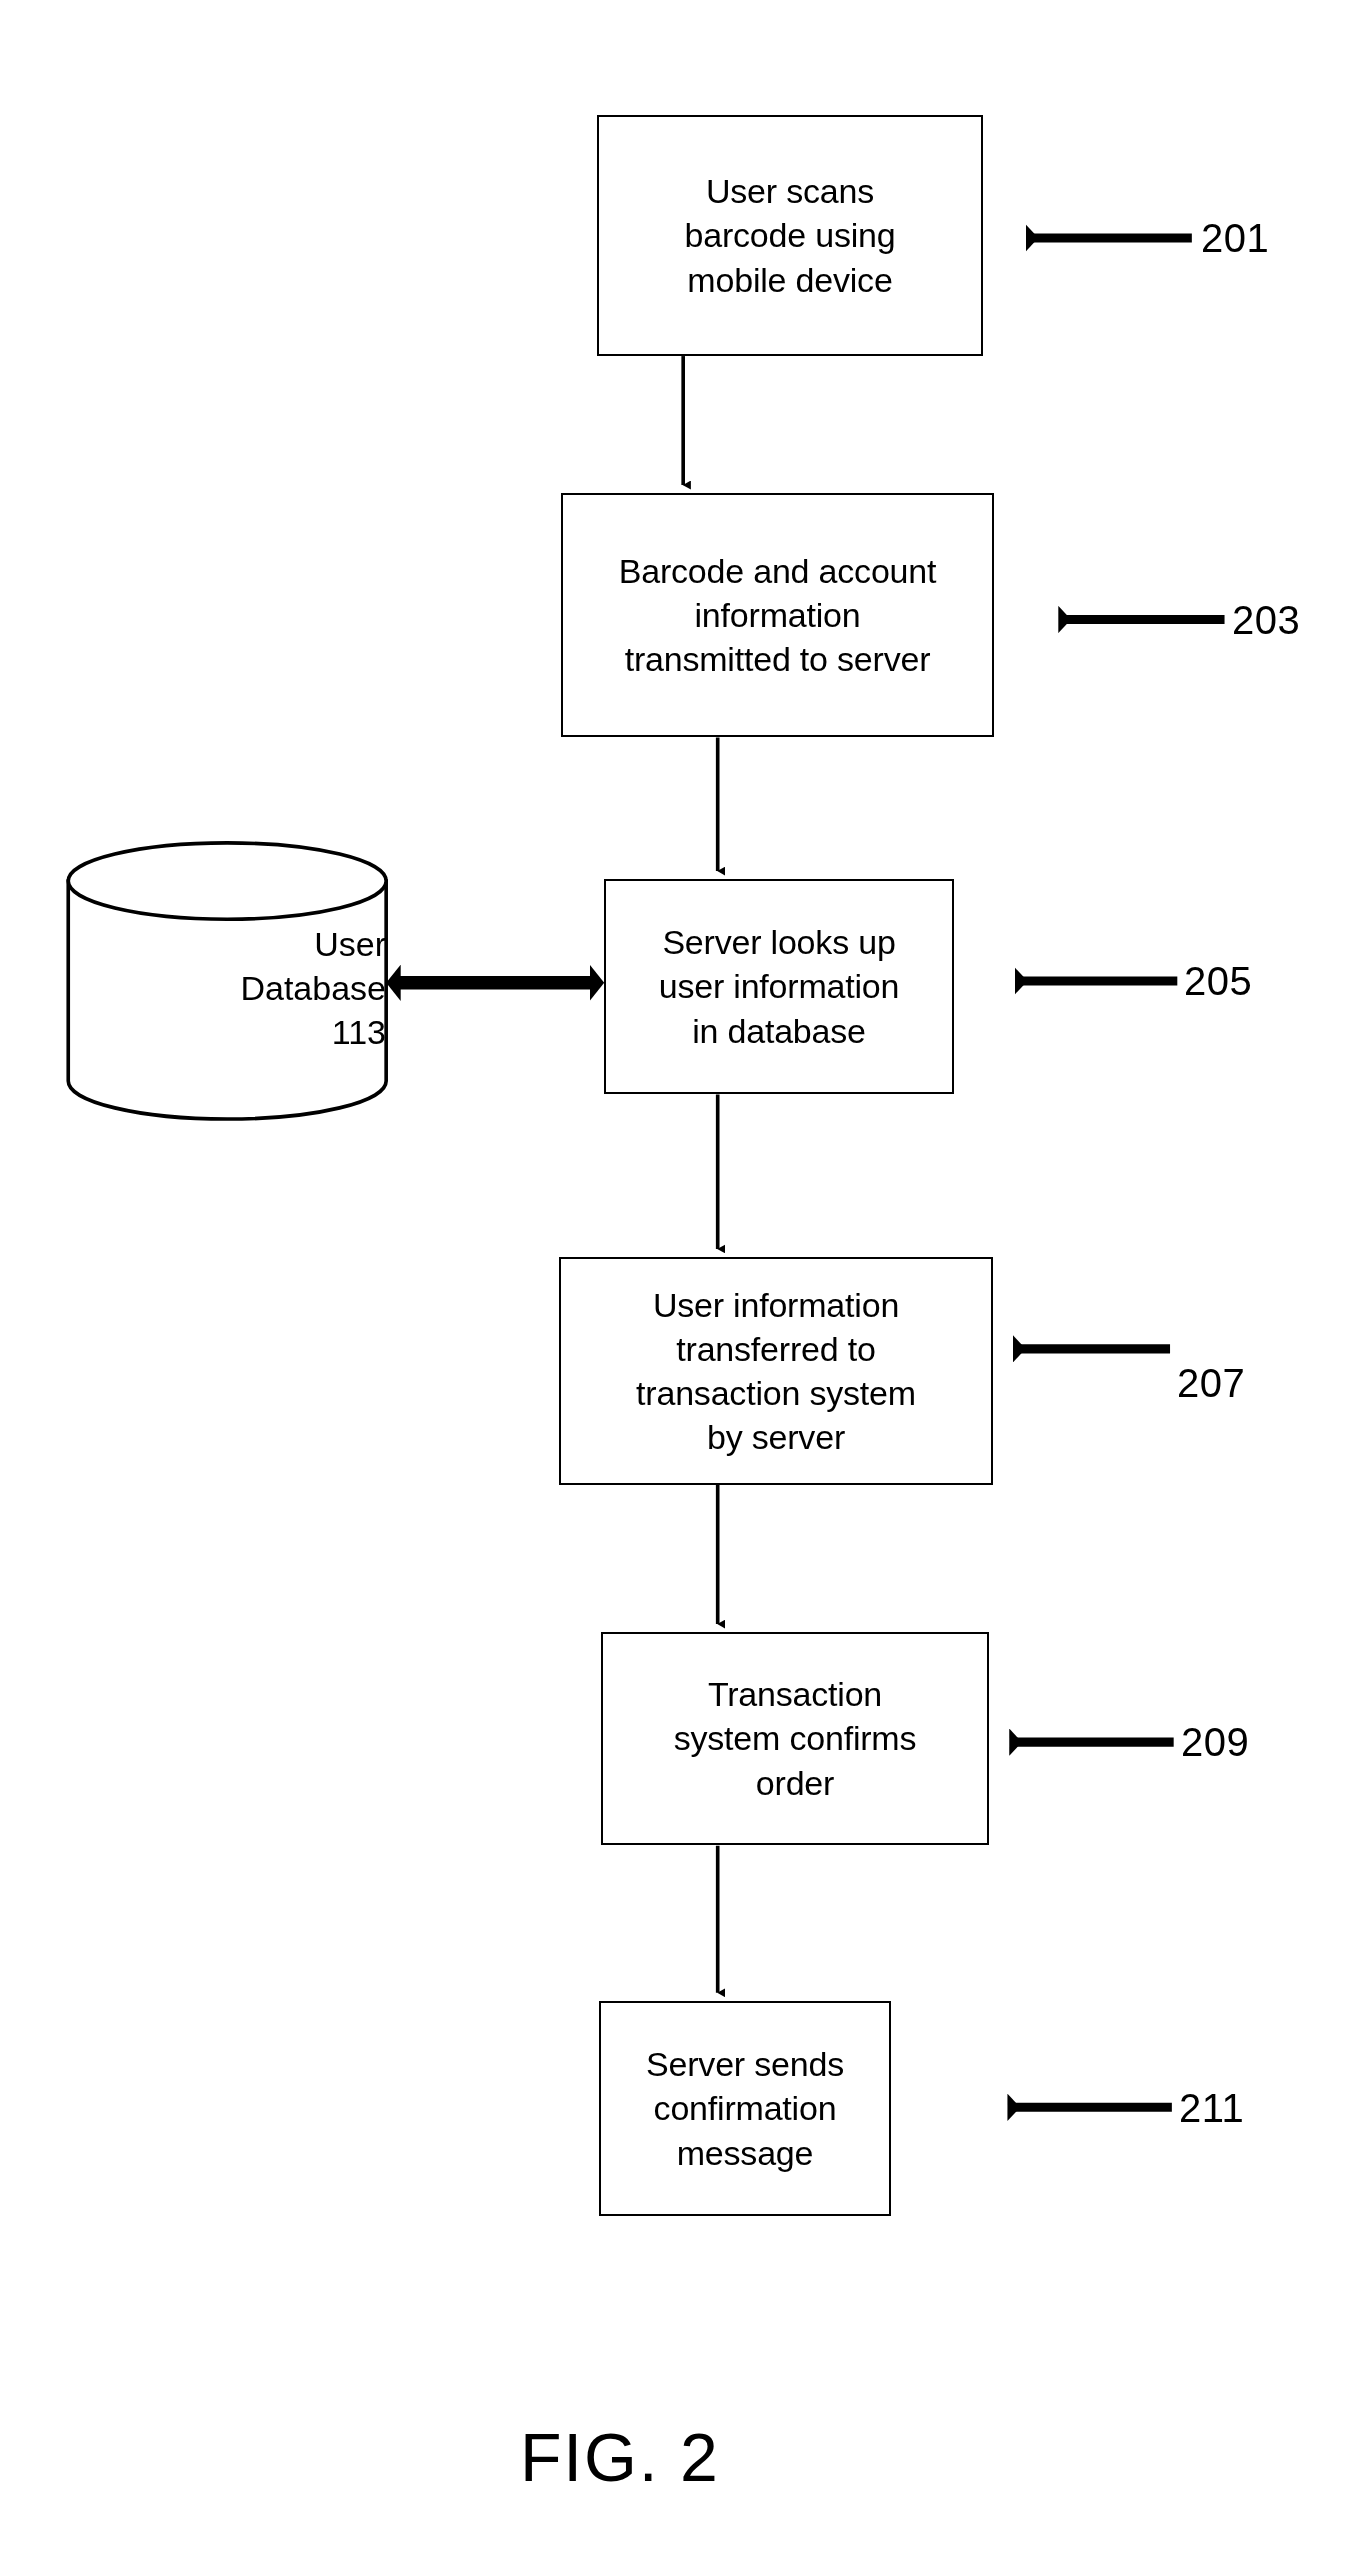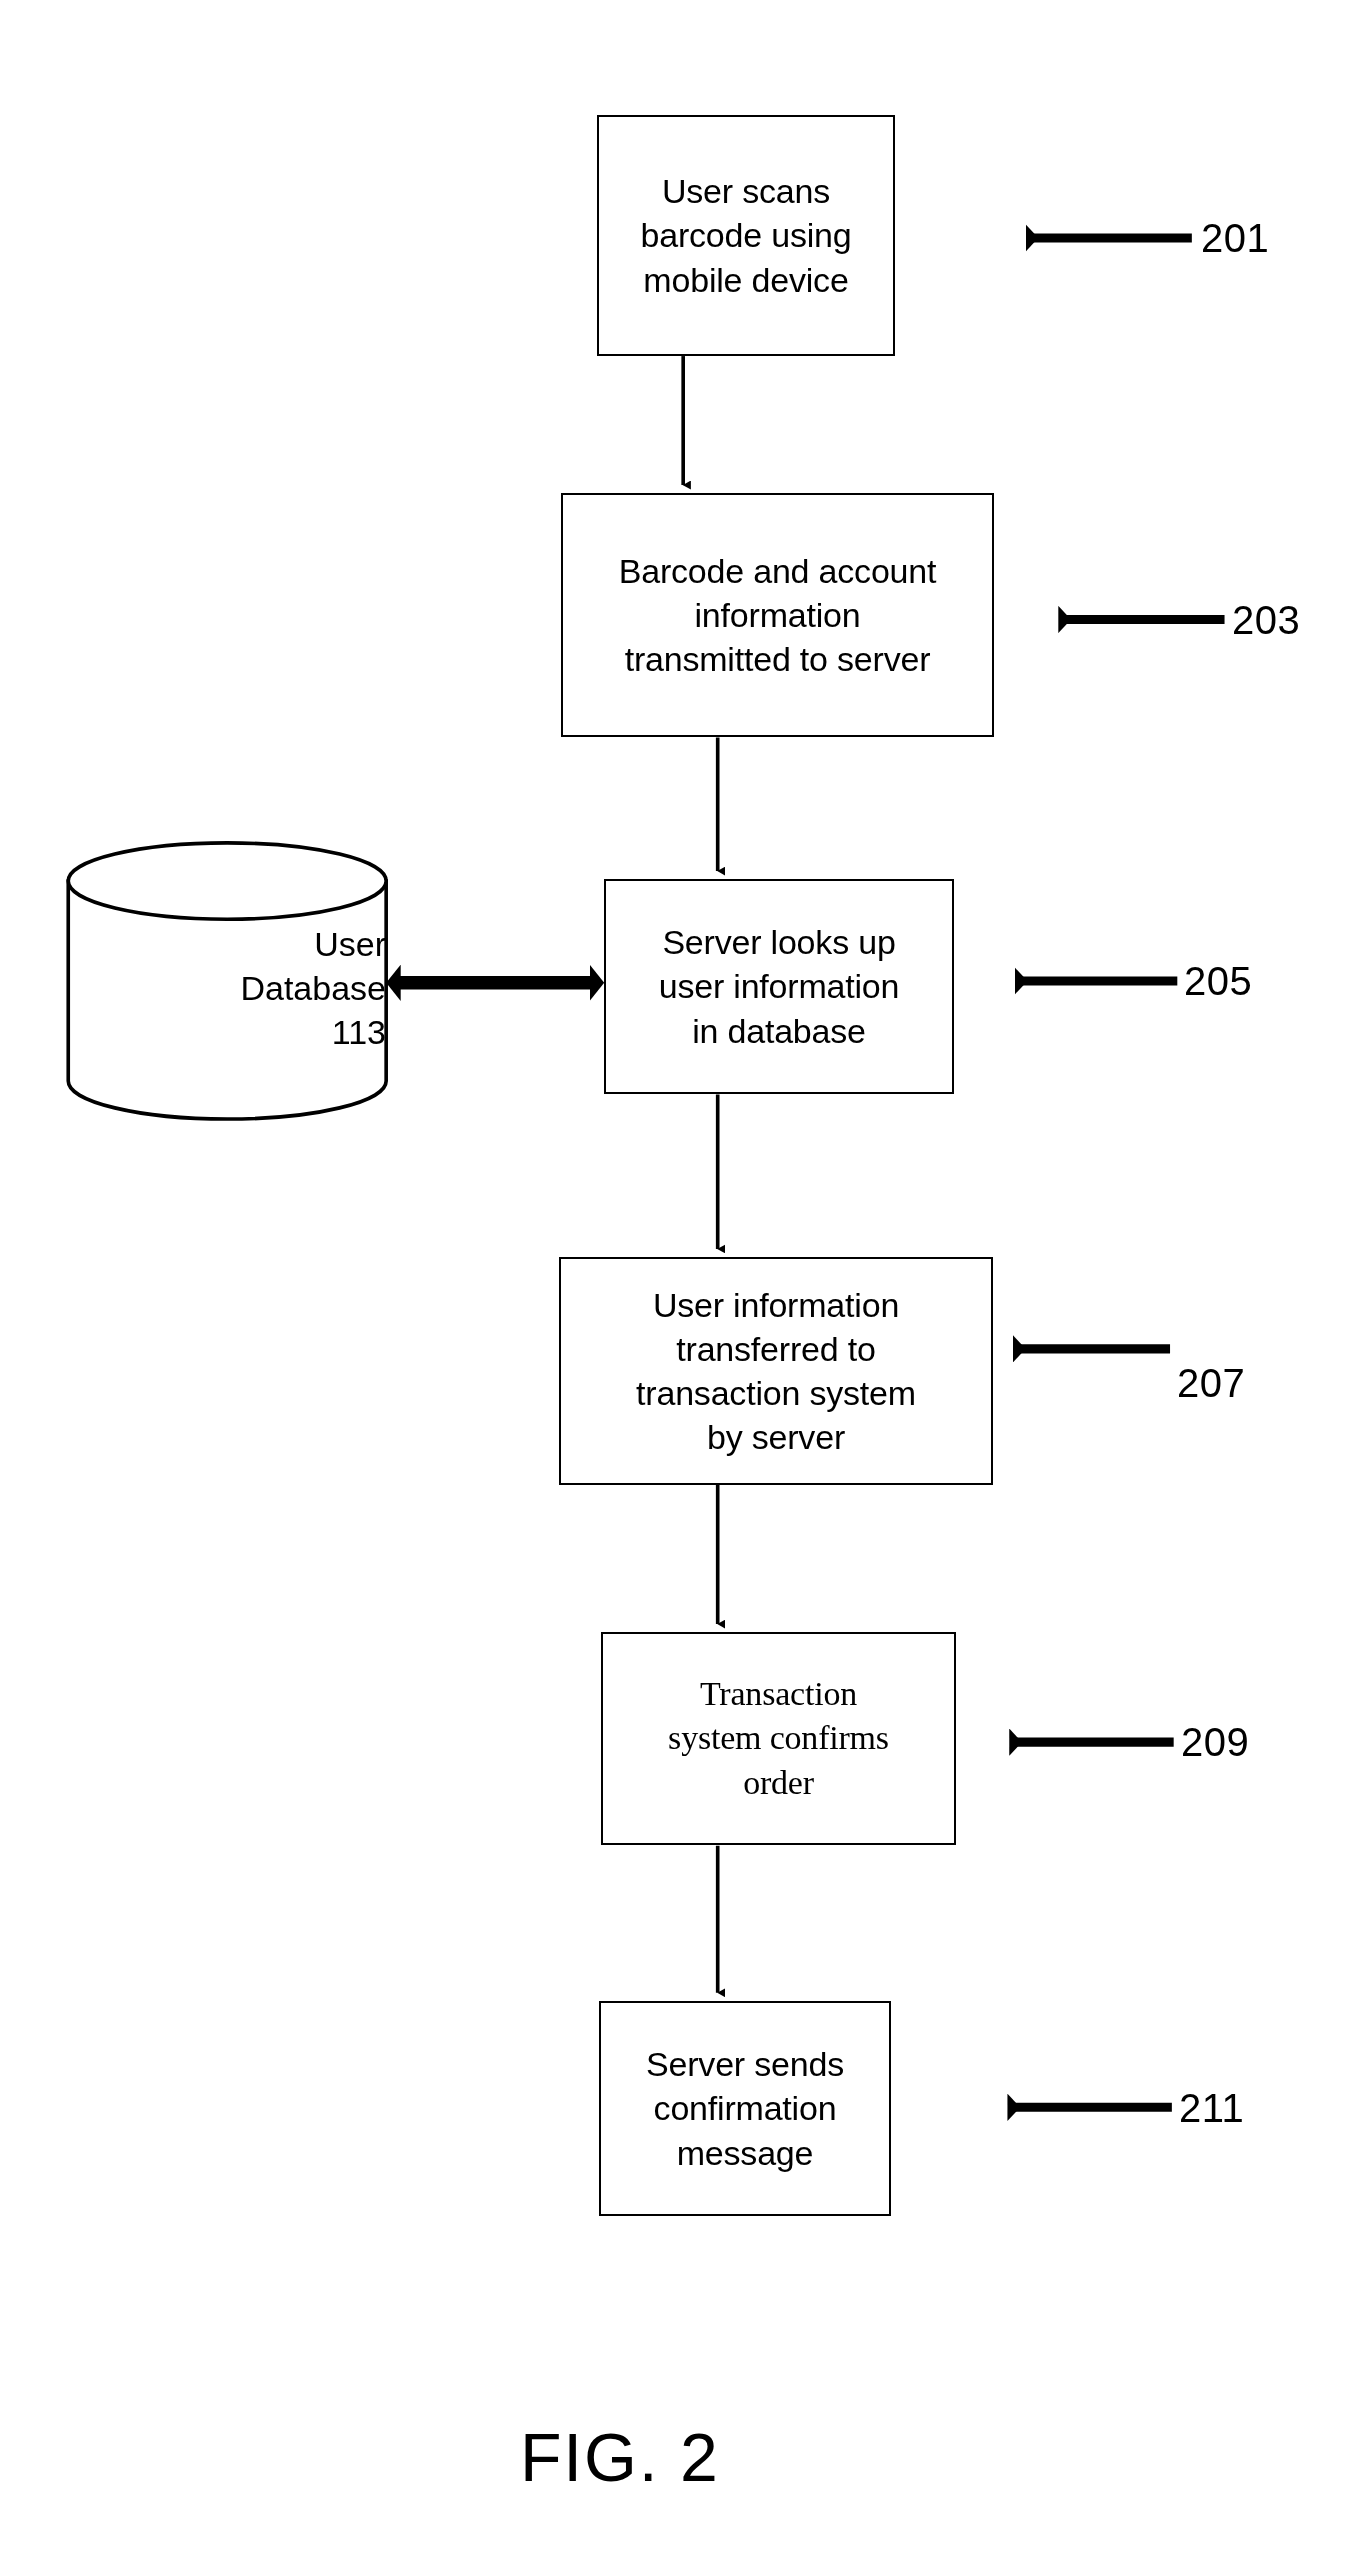--- a/index.html
+++ b/index.html
@@ -105,21 +105,21 @@
       <line x1="1288" y1="1485" x2="1116" y2="1485" marker-end="url(#arrow-left-thick)"></line>
       <line x1="1292" y1="1918" x2="1112" y2="1918" marker-end="url(#arrow-left-thick)"></line>
       <line x1="1290" y1="2320" x2="1110" y2="2320" marker-end="url(#arrow-left-thick)"></line>
     </g>
   </svg>
 
   <div class="db-label" style="left:68px; top:922px; width:318px;text-align:right;">User
 Database
 113</div>
 
-  <div class="process-box" style="left:597px; top:115px; width:298px; height:241px;">
+  <div class="process-box" style="left:597px; top:115px; width:386px; height:241px;">
     <span class="box-text">User scans
 barcode using
 mobile device</span>
   </div>
 
   <div class="process-box" style="left:561px; top:493px; width:433px; height:244px;">
     <span class="box-text">Barcode and account
 information
 transmitted to server</span>
   </div>
@@ -130,21 +130,21 @@
 in database</span>
   </div>
 
   <div class="process-box" style="left:559px; top:1257px; width:434px; height:228px;">
     <span class="box-text">User information
 transferred to
 transaction system
 by server</span>
   </div>
 
-  <div class="process-box" style="left:601px; top:1632px; width:355px; height:213px;font-family:Liberation Serif, serif;">
+  <div class="process-box" style="left:601px; top:1632px; width:388px; height:213px;">
     <span class="box-text">Transaction
 system confirms
 order</span>
   </div>
 
   <div class="process-box" style="left:599px; top:2001px; width:292px; height:215px;">
     <span class="box-text">Server sends
 confirmation
 message</span>
   </div>

